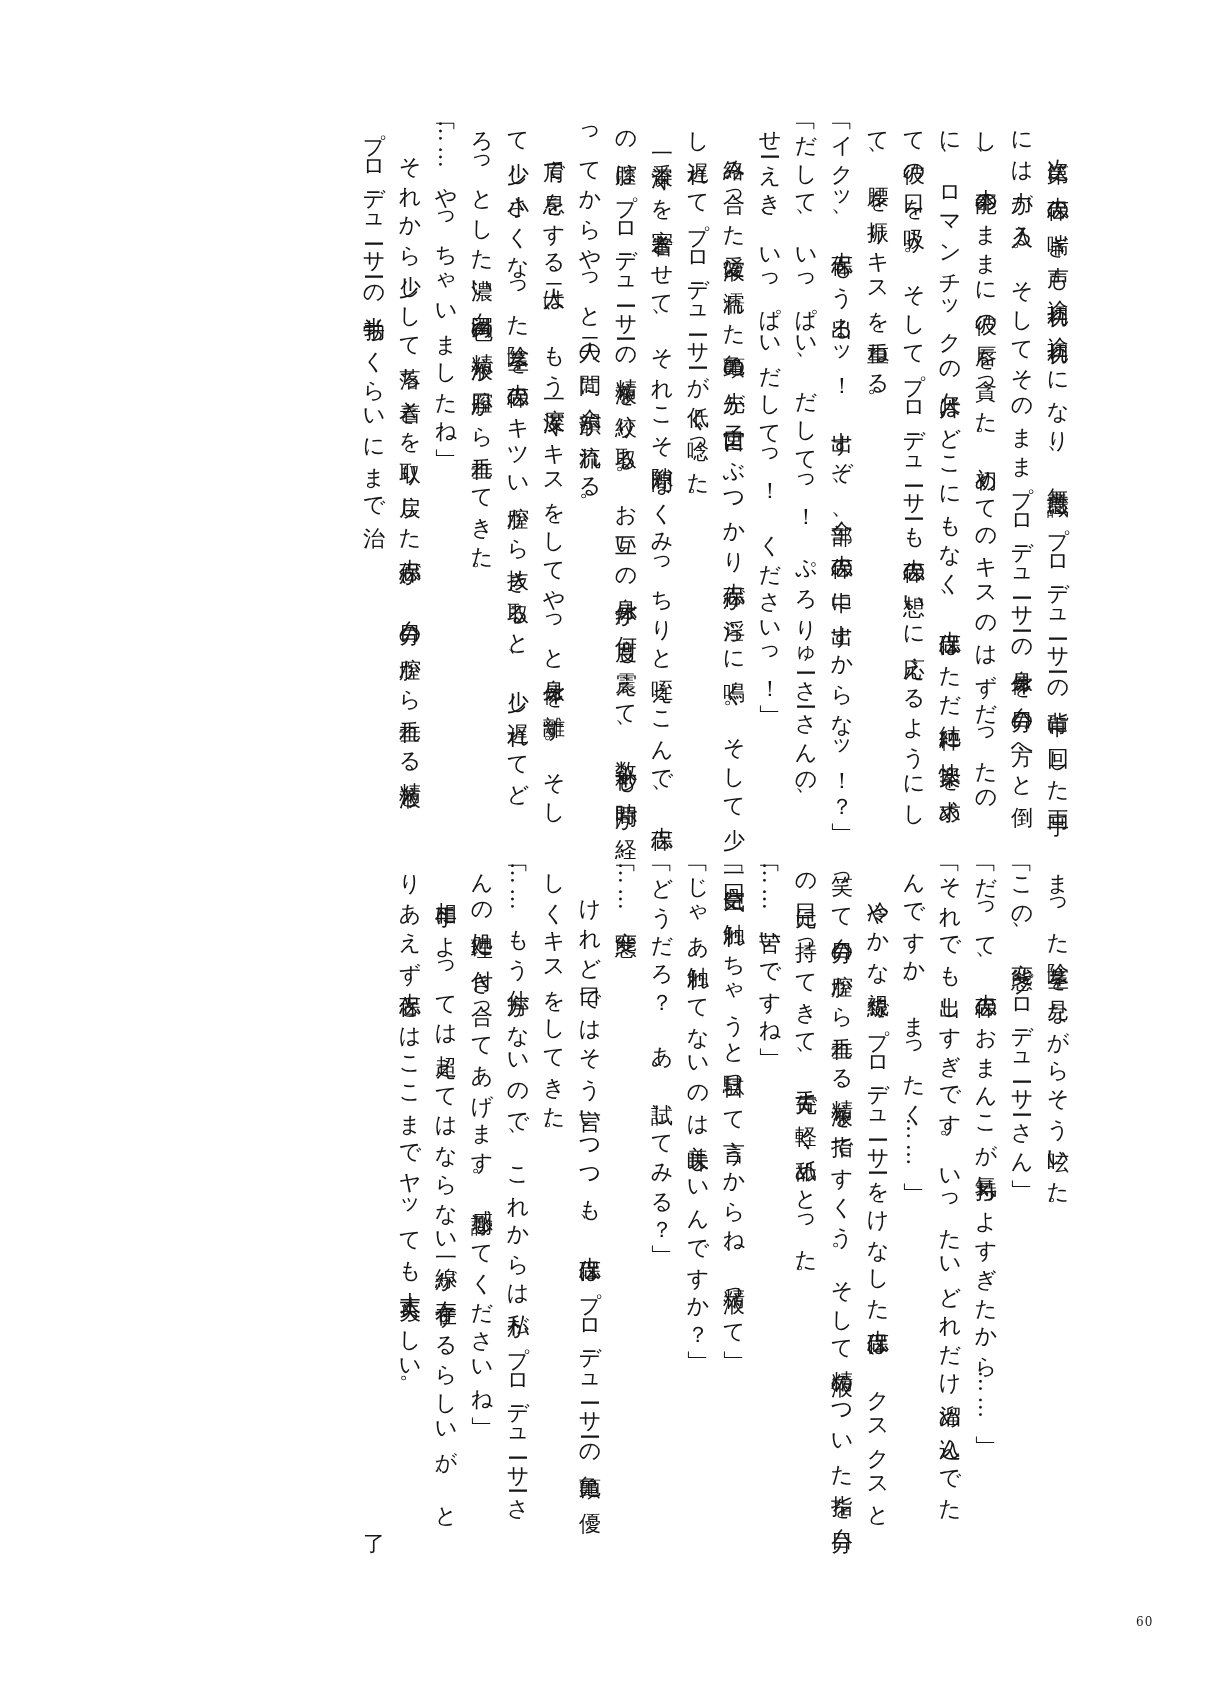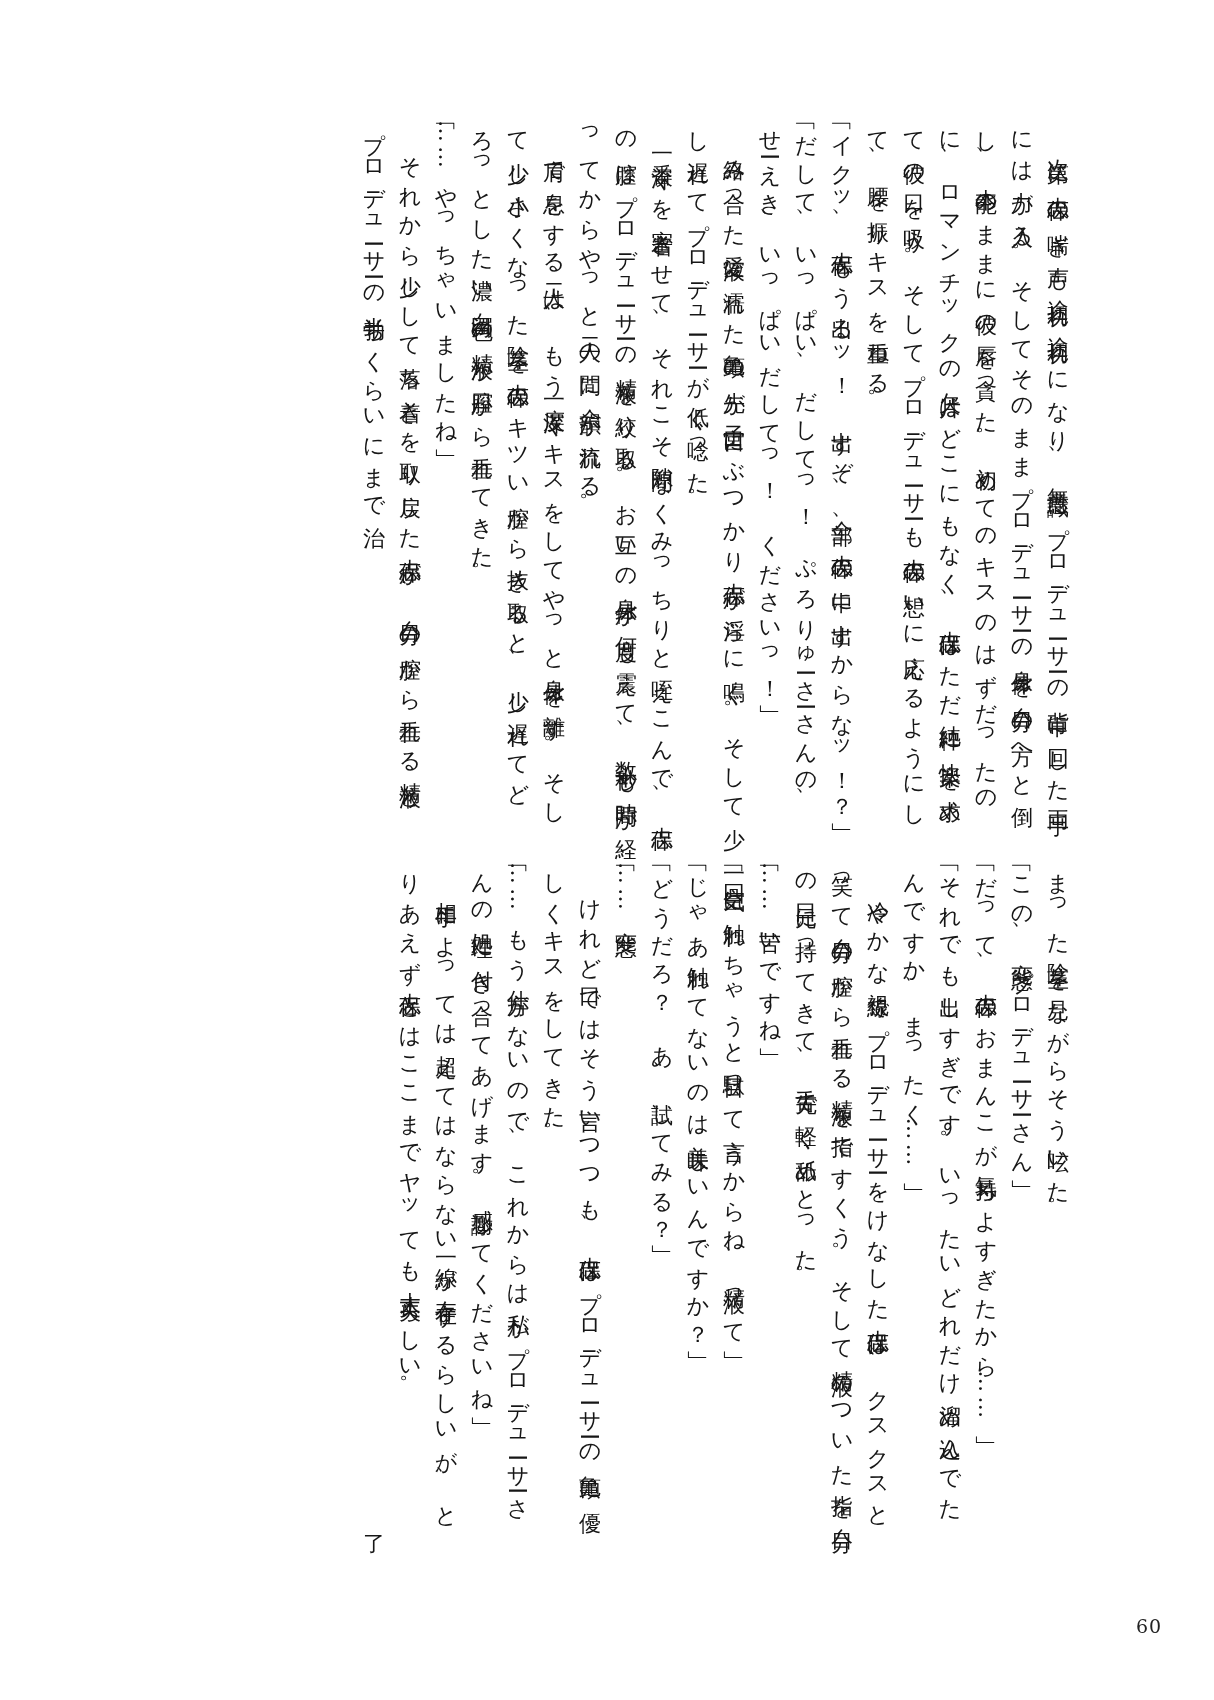--- a/index.html
+++ b/index.html
@@ -34,21 +34,21 @@
   }
   .end-mark {
     text-align: end;
     padding-inline-end: 56px;
     margin-block-start: 28px;
   }
   .page-number {
     position: absolute;
     top: 1615px;
     left: 1136px;
-    font-size: 19px;
+    font-size: 12px;
     letter-spacing: 1px;
     color: #222222;
   }
 </style>
 </head>
 <body>
 
 <div class="page">
 
   <section class="vblock vblock-top">

